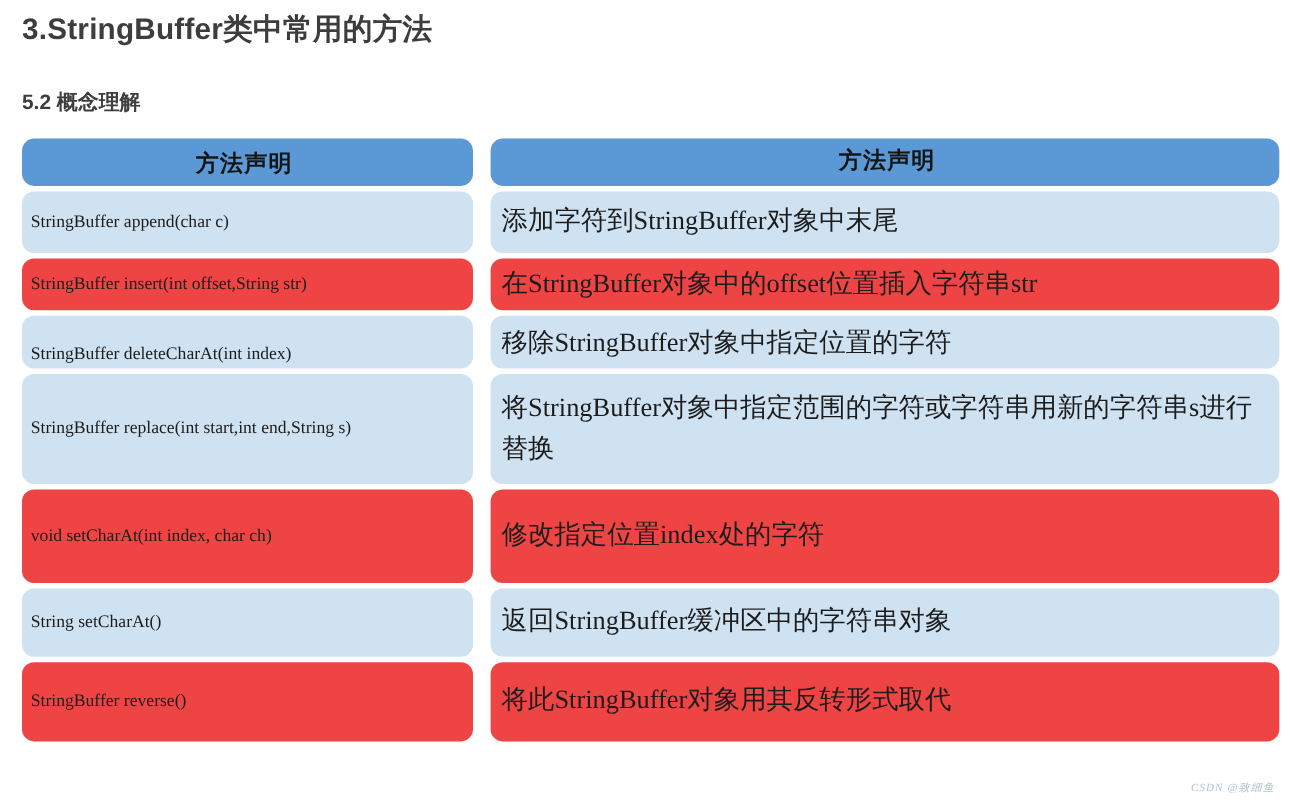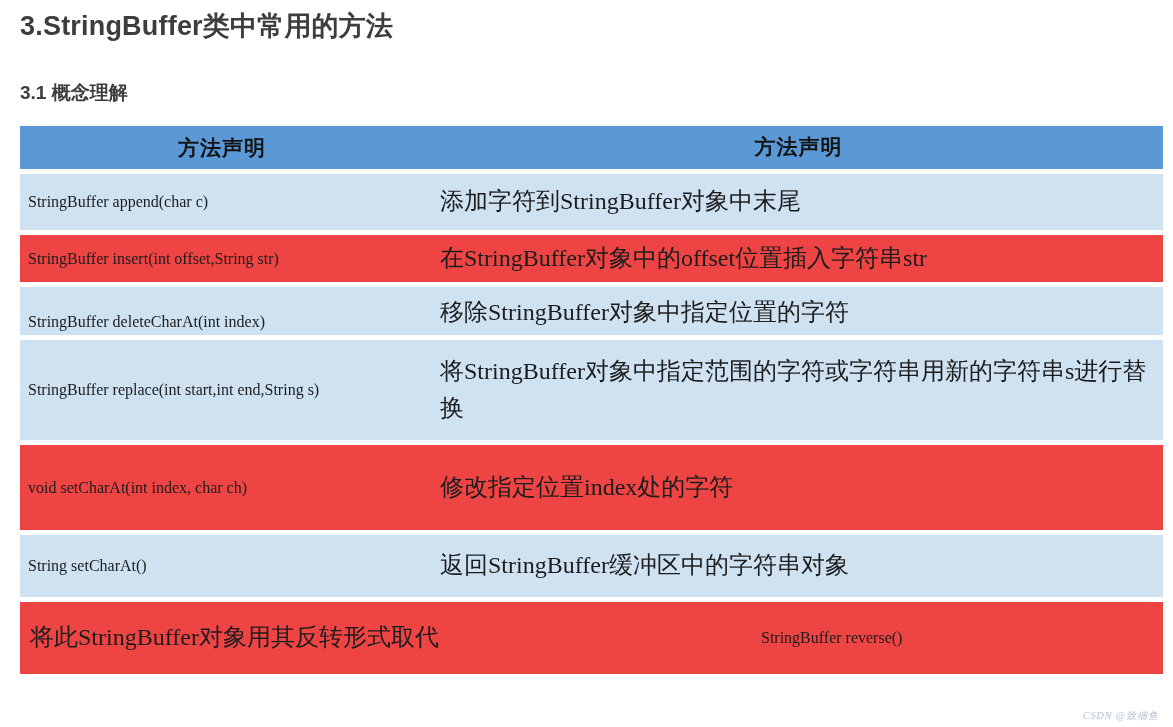--- a/index.html
+++ b/index.html
@@ -1,15 +1,15 @@
 <!DOCTYPE html>
 <html><head>
 <meta charset="utf-8">
 <style>
-  * { margin: 0; padding: 0; box-sizing: border-box; }
+  * { margin: 0; padding: 0; box-sizing: border-box; border-radius: 11px; }
   html, body {
     width: 1173px; height: 727px;
     background: #ffffff;
     overflow: hidden;
     font-family: "Liberation Sans", sans-serif;
   }
   .page { position: relative; width: 1173px; height: 727px; padding: 6px 10px 0 20px; }
 
   .doc-title {
     font-size: 27px; font-weight: bold; color: #3d3d3d;
@@ -17,21 +17,21 @@
     font-family: "Liberation Sans", sans-serif;
   }
   .doc-subtitle {
     font-size: 19px; font-weight: bold; color: #3d3d3d;
     margin-top: 36px;
     font-family: "Liberation Sans", sans-serif;
   }
 
   .method-table { margin-top: 20px; width: 1143px; }
 
-  .t-row { display: flex; column-gap: 0; margin-bottom: 5px; }
+  .t-row { display: flex; column-gap: 16px; margin-bottom: 5px; }
   .t-cell {
     display: flex; align-items: center;
   }
   .cell-method {
     width: 410px; flex: 0 0 410px;
     padding: 4px 14px 4px 8px;
     font-family: "Liberation Serif", "DejaVu Serif", serif;
     font-size: 16px; color: #1c1c1c;
   }
   .cell-method .jtext { text-align: justify; width: 100%; }
@@ -75,21 +75,21 @@
     letter-spacing: 1px;
   }
 </style>
 </head>
 <body>
 
 <div class="page">
 
   <div class="doc-title">3.StringBuffer类中常用的方法</div>
 
-  <div class="doc-subtitle">3.1 概念理解</div>
+  <div class="doc-subtitle">5.2 概念理解</div>
 
   <div class="method-table">
 
     <div class="t-row t-header">
       <div class="t-cell cell-method">
         <span>方法声明</span>
       </div>
       <div class="t-cell cell-desc">
         <span>方法声明</span>
       </div>
@@ -144,25 +144,25 @@
     <div class="t-row row-odd r7">
       <div class="t-cell cell-method">
         <span class="jtext">String setCharAt()</span>
       </div>
       <div class="t-cell cell-desc">
         <span>返回StringBuffer缓冲区中的字符串对象</span>
       </div>
     </div>
 
     <div class="t-row row-even r8">
+      <div class="t-cell cell-method">
+        <span class="jtext">StringBuffer reverse()</span>
+      </div>
       <div class="t-cell cell-desc">
         <span>将此StringBuffer对象用其反转形式取代</span>
-      </div>
-      <div class="t-cell cell-method">
-        <span class="jtext">StringBuffer reverse()</span>
       </div>
     </div>
 
   </div>
 
   <div class="watermark">CSDN @致细鱼</div>
 
 </div>
 
 </body></html>

